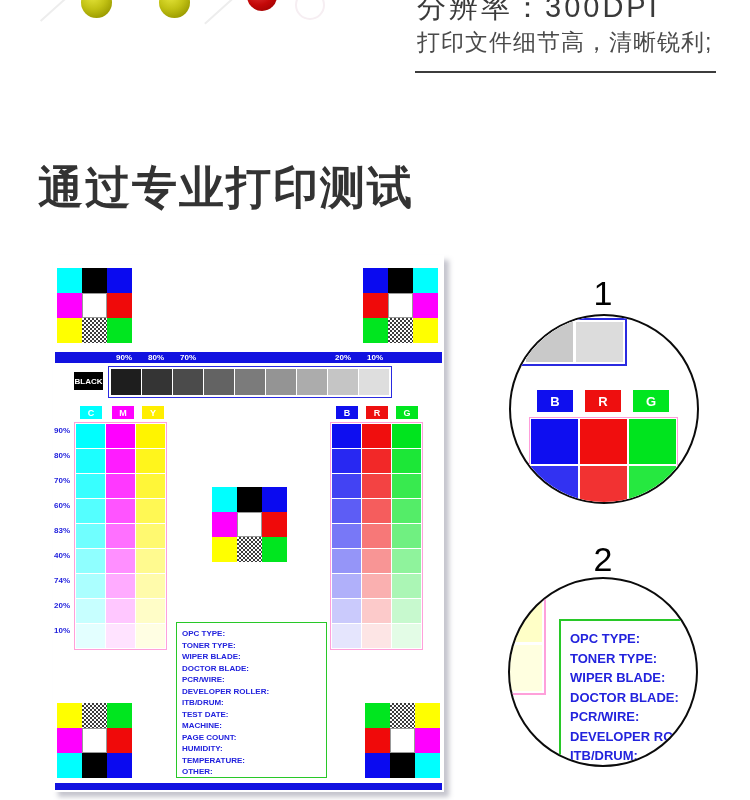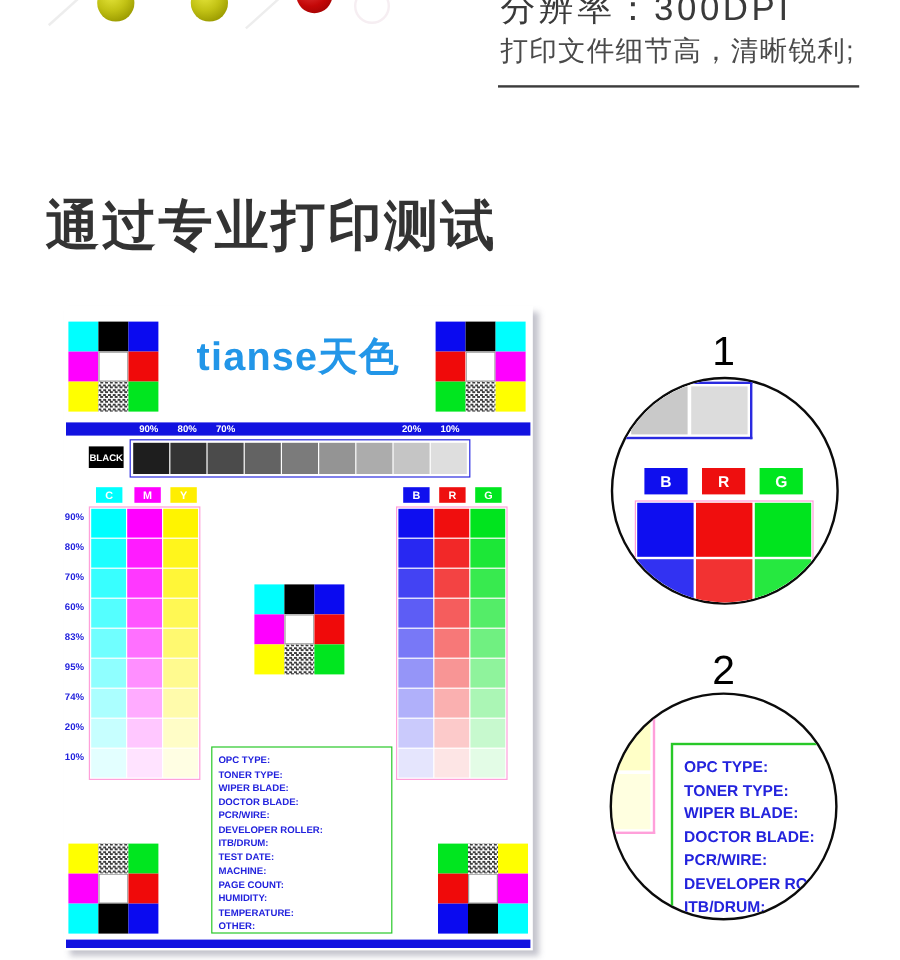--- a/index.html
+++ b/index.html
@@ -102,21 +102,20 @@
         <div class="cell3" style="background: rgb(10, 10, 240);"></div>
         <div class="cell3" style="background: rgb(0, 0, 0);"></div>
         <div class="cell3" style="background: rgb(0, 255, 255);"></div>
         <div class="cell3" style="background: rgb(240, 10, 10);"></div>
         <div class="cell3 whitecell" style="background: rgb(255, 255, 255);"></div>
         <div class="cell3" style="background: rgb(255, 0, 255);"></div>
         <div class="cell3" style="background: rgb(0, 230, 31);"></div>
         <div class="cell3 checker"></div>
         <div class="cell3" style="background: rgb(255, 255, 0);"></div>
       </div>
-    <div class="logo" style="color:#2296e8;">tianse天色</div>
 
     <div class="scalebar" style="background:#1212e0;">
         <span style="left: 69px;">90%</span>
         <span style="left: 101px;">80%</span>
         <span style="left: 133px;">70%</span>
         <span style="left: 288px;">20%</span>
         <span style="left: 320px;">10%</span>
       </div>
 
     <div class="blackbox">BLACK</div>
@@ -134,21 +133,21 @@
 
     <span class="chdr" style="left: 27px; background: rgb(0, 255, 255);">C</span>
     <span class="chdr" style="left: 59px; background: rgb(255, 0, 255);">M</span>
     <span class="chdr" style="left: 89px; background: rgb(255, 238, 0);">Y</span>
     <div class="pctcol">
         <span style="top: 171px;">90%</span>
         <span style="top: 196px;">80%</span>
         <span style="top: 221px;">70%</span>
         <span style="top: 246px;">60%</span>
         <span style="top: 271px;">83%</span>
-        <span style="top: 296px;">95%</span>
+        <span style="top: 296px;">40%</span>
         <span style="top: 321px;">74%</span>
         <span style="top: 346px;">20%</span>
         <span style="top: 371px;">10%</span>
       </div>
     <div class="chart" style="left:21px;">
         <div class="chartcell" style="background: rgb(0, 255, 255);"></div>
         <div class="chartcell" style="background: rgb(255, 0, 255);"></div>
         <div class="chartcell" style="background: rgb(255, 244, 0);"></div>
         <div class="chartcell" style="background: rgba(0, 255, 255, 0.89);"></div>
         <div class="chartcell" style="background: rgba(255, 0, 255, 0.89);"></div>

